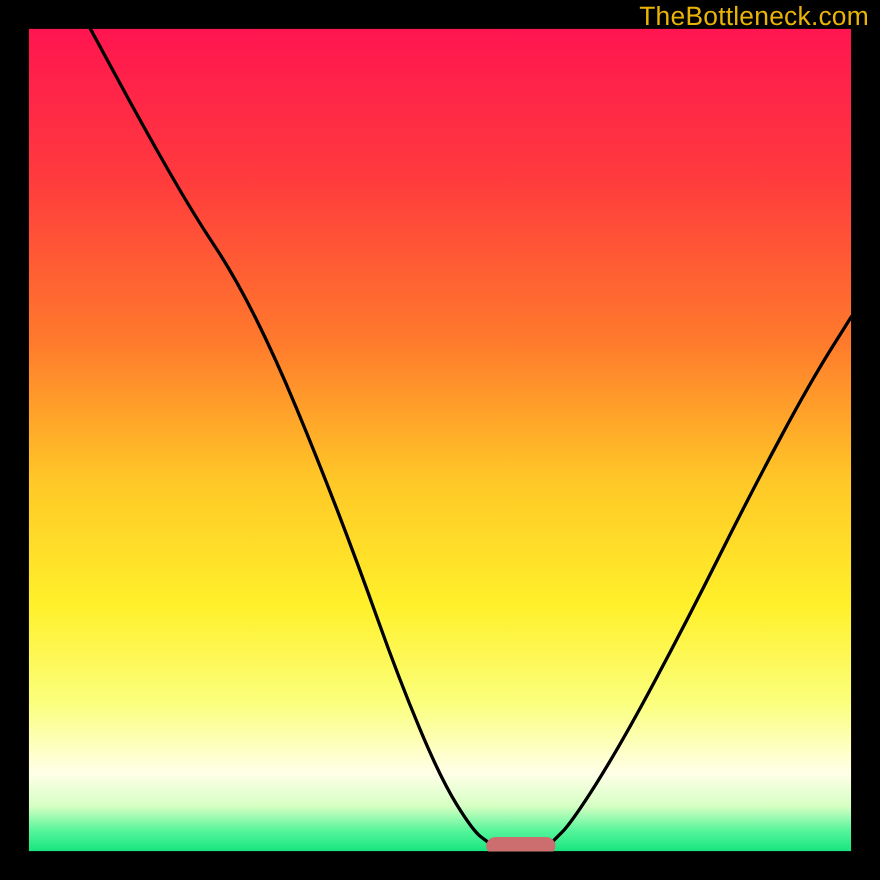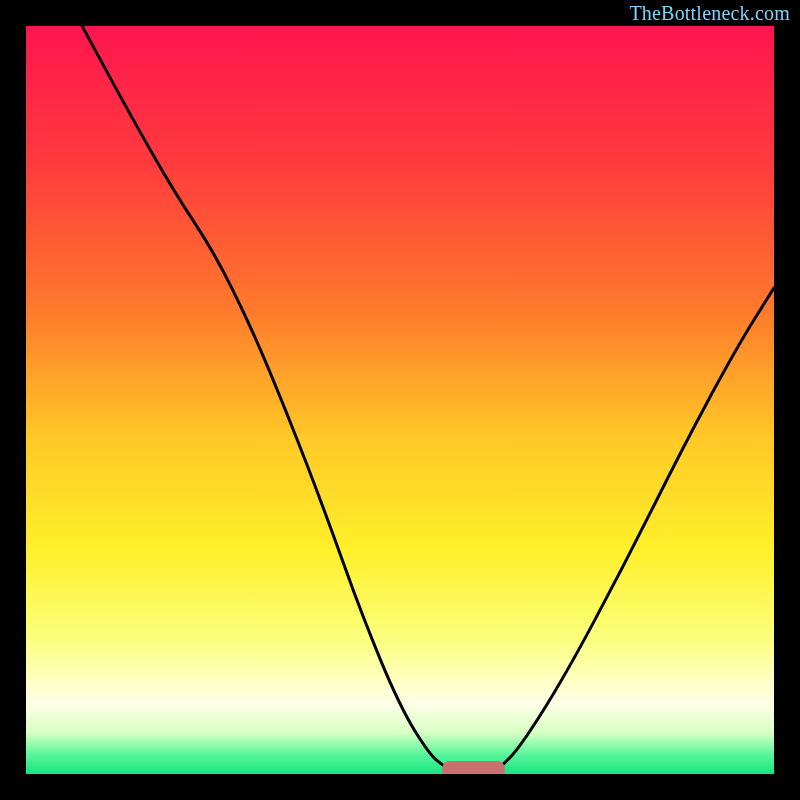--- a/index.html
+++ b/index.html
@@ -27,23 +27,23 @@
     overflow: hidden;
   }
   .gradient {
     position: absolute;
     inset: 0;
   }
   .watermark {
     position: absolute;
     top: 2px;
     right: 10px;
-    color: #7dd3fc;
-    font-family: Liberation Serif, serif;
-    font-size: 20px;
+    color: #eab308;
+    font-family: Liberation Sans, sans-serif;
+    font-size: 24px;
     letter-spacing: 0.2px;
   }
   svg.curve {
     position: absolute;
     inset: 0;
   }
   .marker {
     position: absolute;
     background: #cc6d6f;
     border-radius: 9px;

